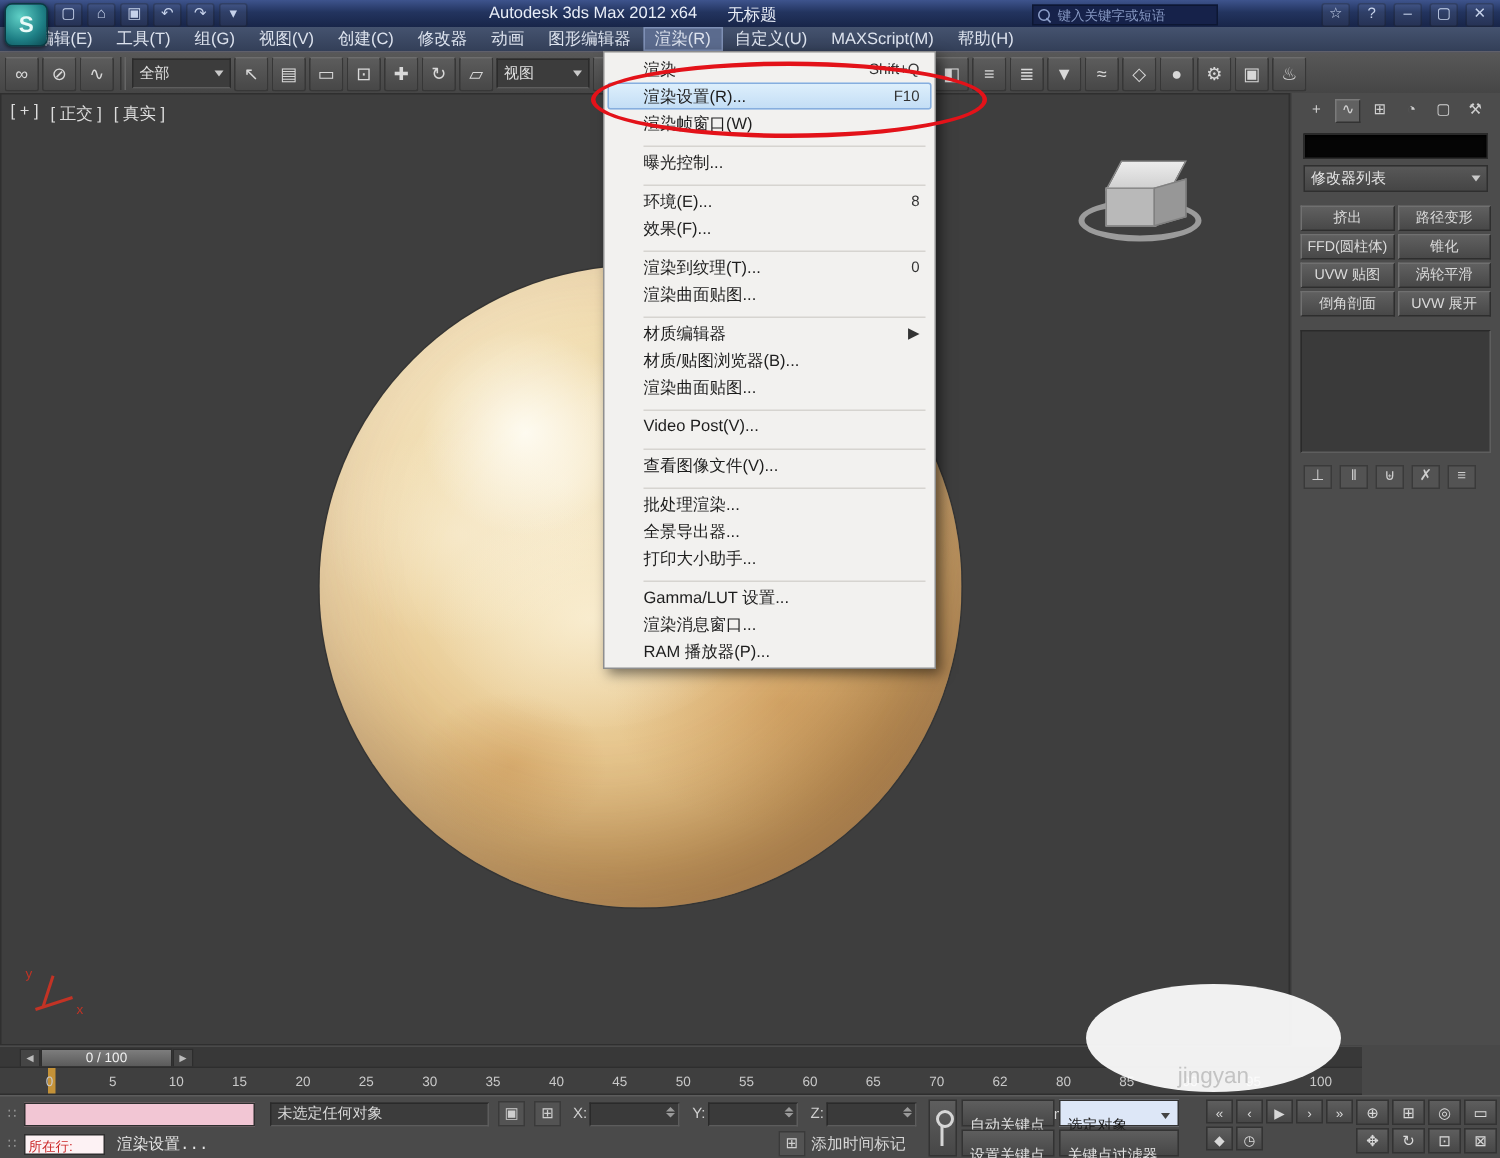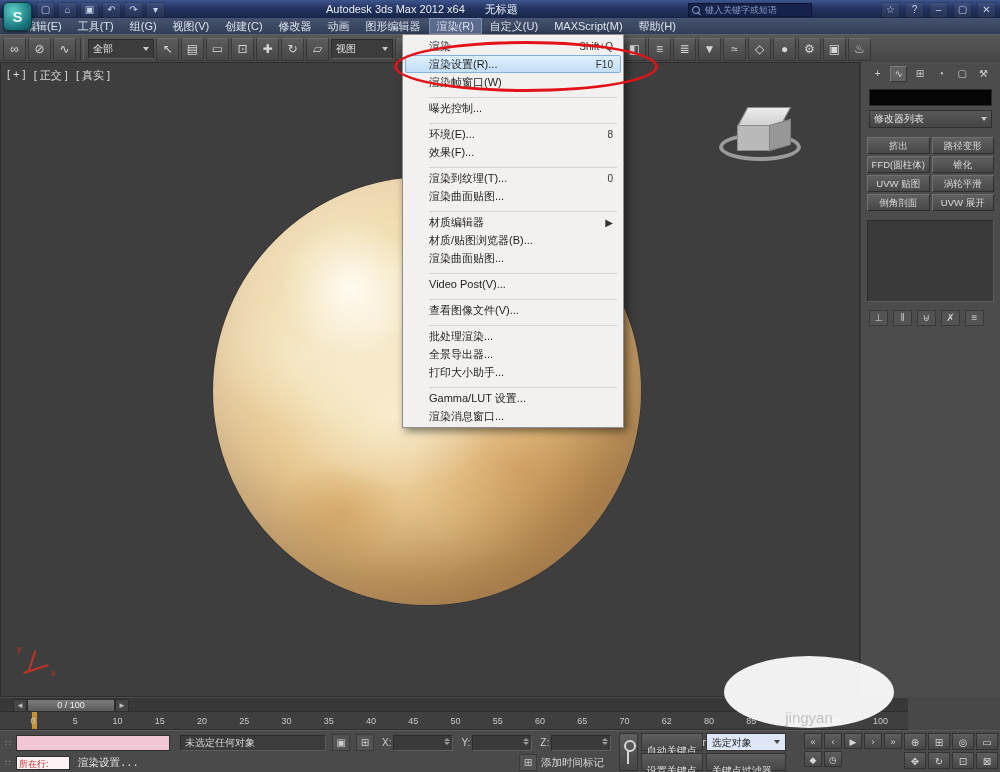--- a/index.html
+++ b/index.html
@@ -142,21 +142,21 @@
   .gridlab{margin-left:46px;color:#d6d6d6;font-size:10px;white-space:nowrap;}
   .prompt{margin-left:8px;color:#e6e6e6;font-size:10.5px;white-space:nowrap;font-family:Liberation Mono, monospace;}
   .timetag{margin-left:380px;display:flex;align-items:center;gap:4px;white-space:nowrap;}
   .anim{position:absolute;right:214px;top:2px;height:38px;display:flex;gap:3px;align-items:stretch;z-index:5;}
   .bigkey{width:17px;background:linear-gradient(#5e5e5e,#474747);border:1px solid #333;position:relative;}
   .bigkey .kc{position:absolute;left:4px;top:6px;width:8px;height:8px;border:2px solid #d6d6d6;border-radius:50%;}
   .bigkey .ks{position:absolute;left:7px;top:16px;width:2px;height:14px;background:#d6d6d6;}
   .stack2{display:flex;flex-direction:column;gap:2px;}
   .abtn{height:17px;line-height:17px;padding:8px 5px;background:linear-gradient(#5e5e5e,#474747);
     border:1px solid #333;color:#e2e2e2;font-size:10px;white-space:nowrap;text-align:center;box-sizing:border-box;}
-  .abtn.selset{background:#dde7f7;color:#1c1c1c;display:flex;align-items:center;gap:5px;justify-content:space-between;}
+  .abtn.selset{background:#dde7f7;color:#1c1c1c;display:flex;gap:5px;justify-content:space-between;}
   .abtn.selset .dd-arrow{border-top-color:#444;}
   .transport{position:absolute;right:98px;top:2px;display:flex;flex-direction:column;gap:2px;z-index:5;}
   .trow{display:flex;gap:2px;}
   .ticon{width:18px;height:16px;background:linear-gradient(#5e5e5e,#474747);border:1px solid #333;
     color:#d8d8d8;font-size:9px;text-align:center;line-height:16px;box-sizing:border-box;}
   .navgrid{position:absolute;right:2px;top:2px;display:grid;grid-template-columns:repeat(4,22px);gap:2px;z-index:5;}
   .nbtn{width:22px;height:17px;background:linear-gradient(#5e5e5e,#474747);border:1px solid #333;color:#d8d8d8;
     font-size:10px;text-align:center;line-height:17px;box-sizing:border-box;}
 
   .watermark{position:absolute;left:724px;top:656px;width:170px;height:72px;border-radius:50%;
@@ -443,20 +443,24 @@
       <div class="mi">
         <span class="mi-label">Gamma/LUT 设置...</span>
         <span class="mi-shortcut"></span>
       </div>
 
       <div class="mi">
         <span class="mi-label">渲染消息窗口...</span>
         <span class="mi-shortcut"></span>
       </div>
 
+      <div class="mi">
+        <span class="mi-label">RAM 播放器(P)...</span>
+        <span class="mi-shortcut"></span>
+      </div>
 
   </div>
   <div class="red-ellipse"></div>
 
   <div class="timeslider">
     <span class="ts-btn" style="left:13px">◄</span>
     <div class="ts-handle">0 / 100</div>
     <span class="ts-btn" style="left:115px">►</span>
   </div>
 

